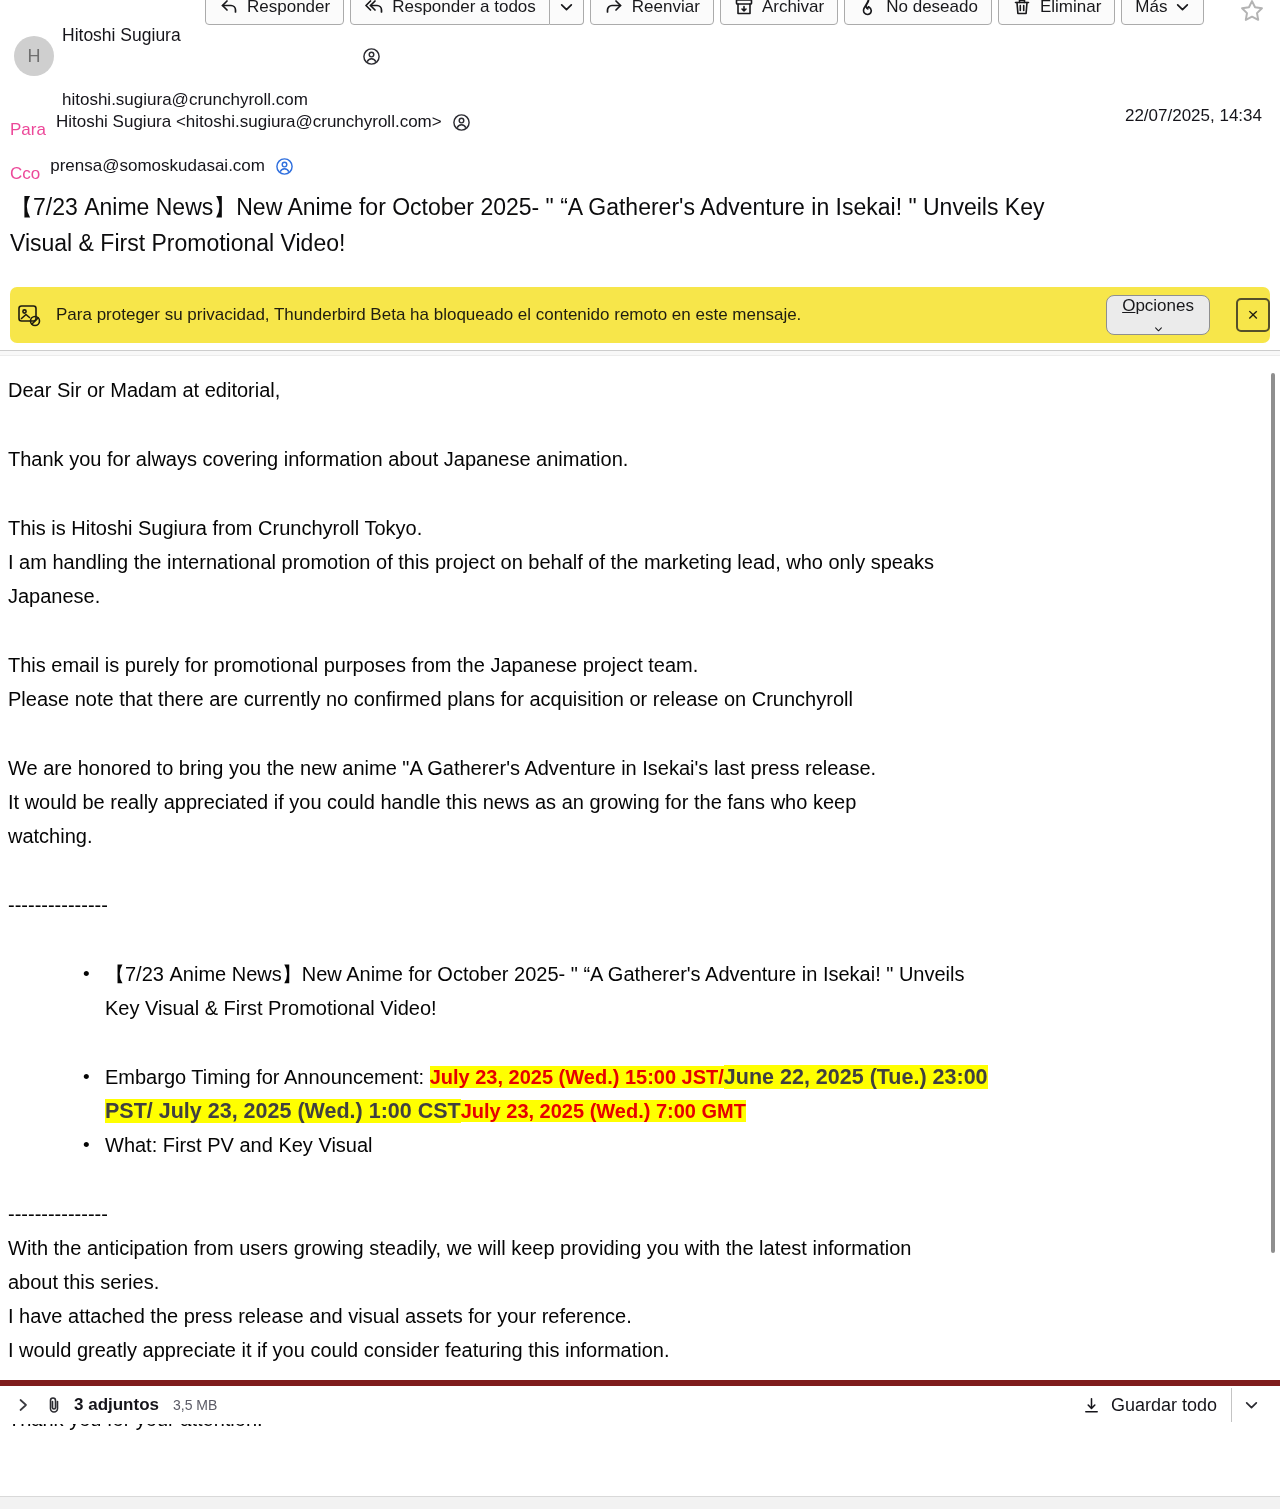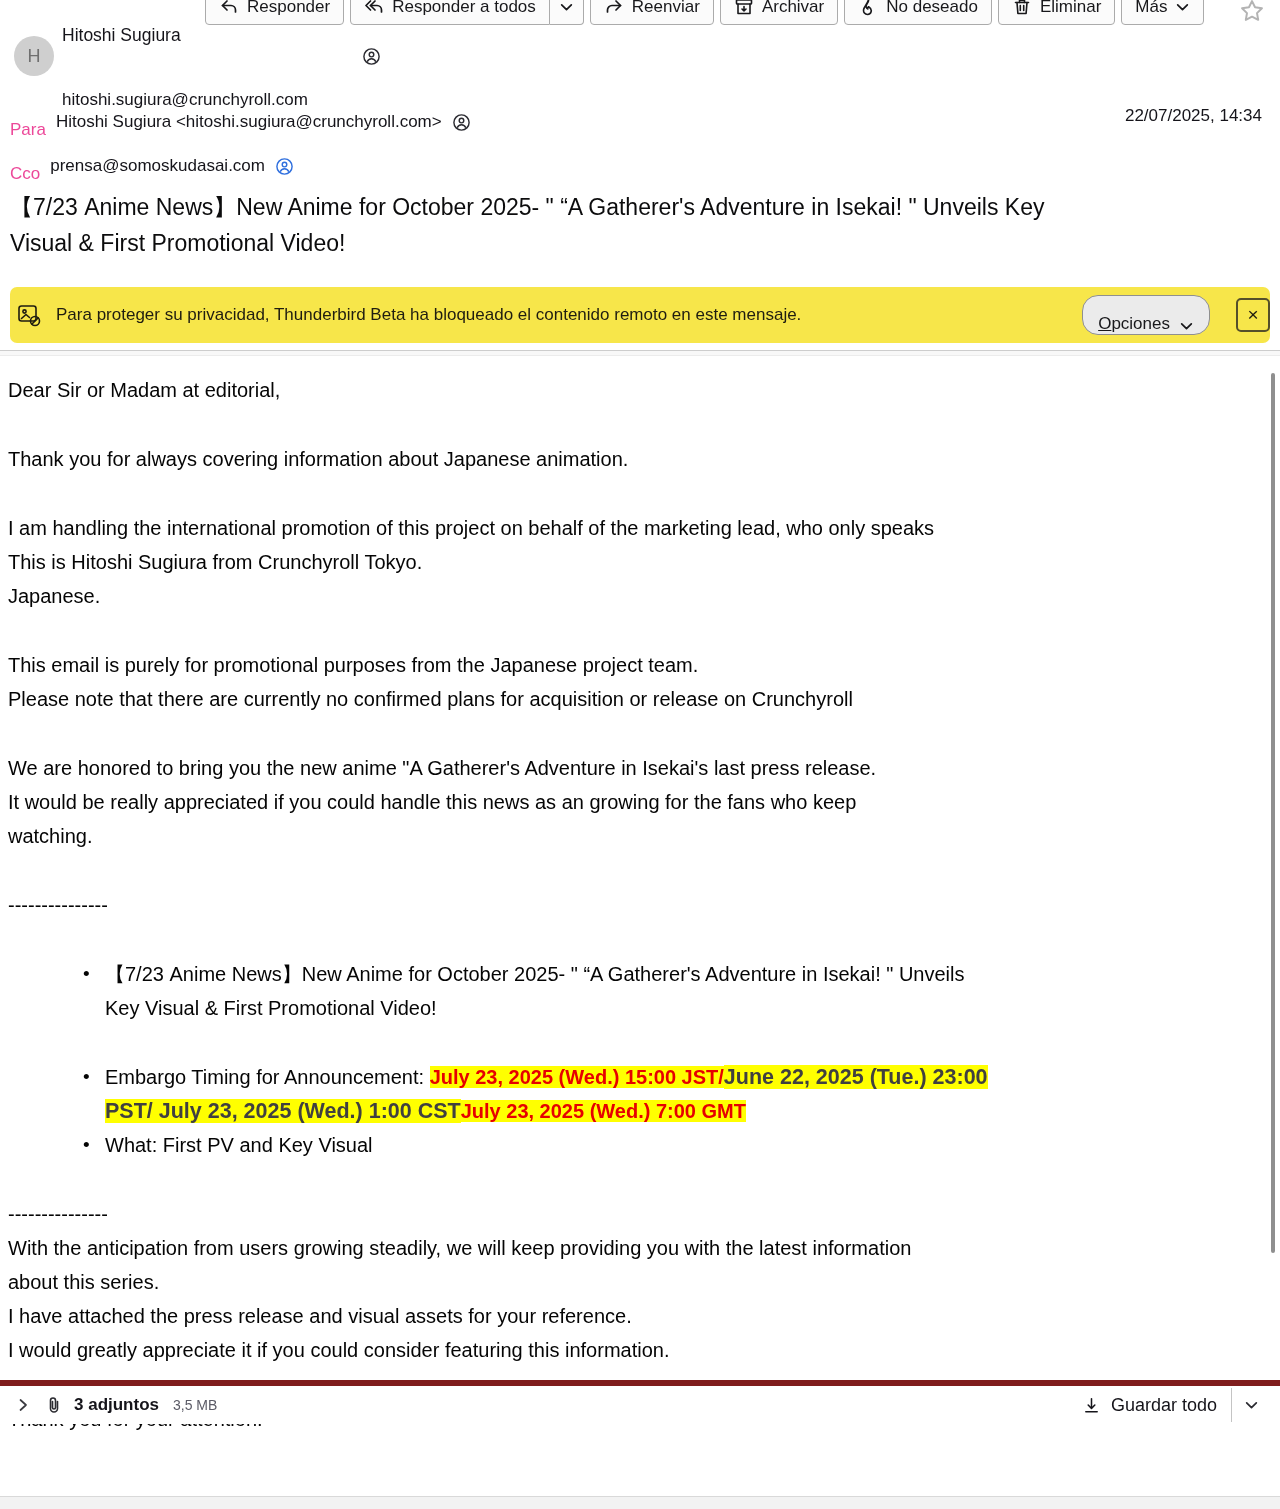--- a/index.html
+++ b/index.html
@@ -39,22 +39,22 @@
   .msg-date{position:absolute;right:18px;top:106px;font-size:17px;color:#15141a;}
   .subject{position:absolute;left:10px;top:189px;right:16px;font-size:23px;line-height:36px;color:#0c0c0d;}
   
   .banner{
     position:absolute;left:10px;right:10px;top:287px;height:56px;background:#f7e64a;
     border-radius:7px;display:flex;align-items:center;padding:0 0;box-sizing:border-box;gap:14px;
   }
   .banner-icon{width:26px;height:26px;color:#1f1d10;flex:0 0 auto;margin-left:6px;}
   .banner-text{font-size:17px;color:#1f1d10;flex:1 1 auto;}
   .opt-btn{
-    display:flex;align-items:flex-end;gap:9px;height:38px;padding:0 15px;background:#ebebeb;
-    border:1px solid #8f8f8f;border-radius:16px;font-size:17px;color:#18181b;margin-right:12px;
+    display:flex;align-items:center;gap:9px;height:38px;padding:0 15px;background:#ebebeb;
+    border:1px solid #8f8f8f;border-radius:8px;font-size:17px;color:#18181b;margin-right:12px;flex-direction:column;
   }
   .opt-btn .u{text-decoration:underline;}
   .close-btn{
     width:34px;height:34px;border:2px solid #55502a;border-radius:5px;background:transparent;
     display:flex;align-items:center;justify-content:center;font-size:19px;color:#1f1d10;box-sizing:border-box;
   }
   .hdr-divider{position:absolute;left:0;right:0;top:350px;height:4px;border-top:1px solid #cdcdcd;border-bottom:1px solid #ececec;background:#f8f8f8;}
   
   .body-area{
     position:absolute;left:8px;top:356px;width:1250px;padding-top:17px;
@@ -211,22 +211,22 @@
   </div>
 </div>
 <div class="hdr-divider"></div>
 
 <div class="body-area">
   <div id="body-blocks">
       <div class="bline">Dear Sir or Madam at editorial,</div>
       <div class="gap"></div>
       <div class="bline">Thank you for always covering information about Japanese animation.</div>
       <div class="gap"></div>
+      <div class="bline">This is Hitoshi Sugiura from Crunchyroll Tokyo.</div>
       <div class="bline">I am handling the international promotion of this project on behalf of the marketing lead, who only speaks</div>
-      <div class="bline">This is Hitoshi Sugiura from Crunchyroll Tokyo.</div>
       <div class="bline">Japanese.</div>
       <div class="gap"></div>
       <div class="bline">This email is purely for promotional purposes from the Japanese project team.</div>
       <div class="bline">Please note that there are currently no confirmed plans for acquisition or release on Crunchyroll</div>
       <div class="gap"></div>
       <div class="bline">We are honored to bring you the new anime "A Gatherer's Adventure in Isekai's last press release.</div>
       <div class="bline">It would be really appreciated if you could handle this news as an growing for the fans who keep</div>
       <div class="bline">watching.</div>
       <div class="gap"></div>
       <div class="bline">---------------</div>

